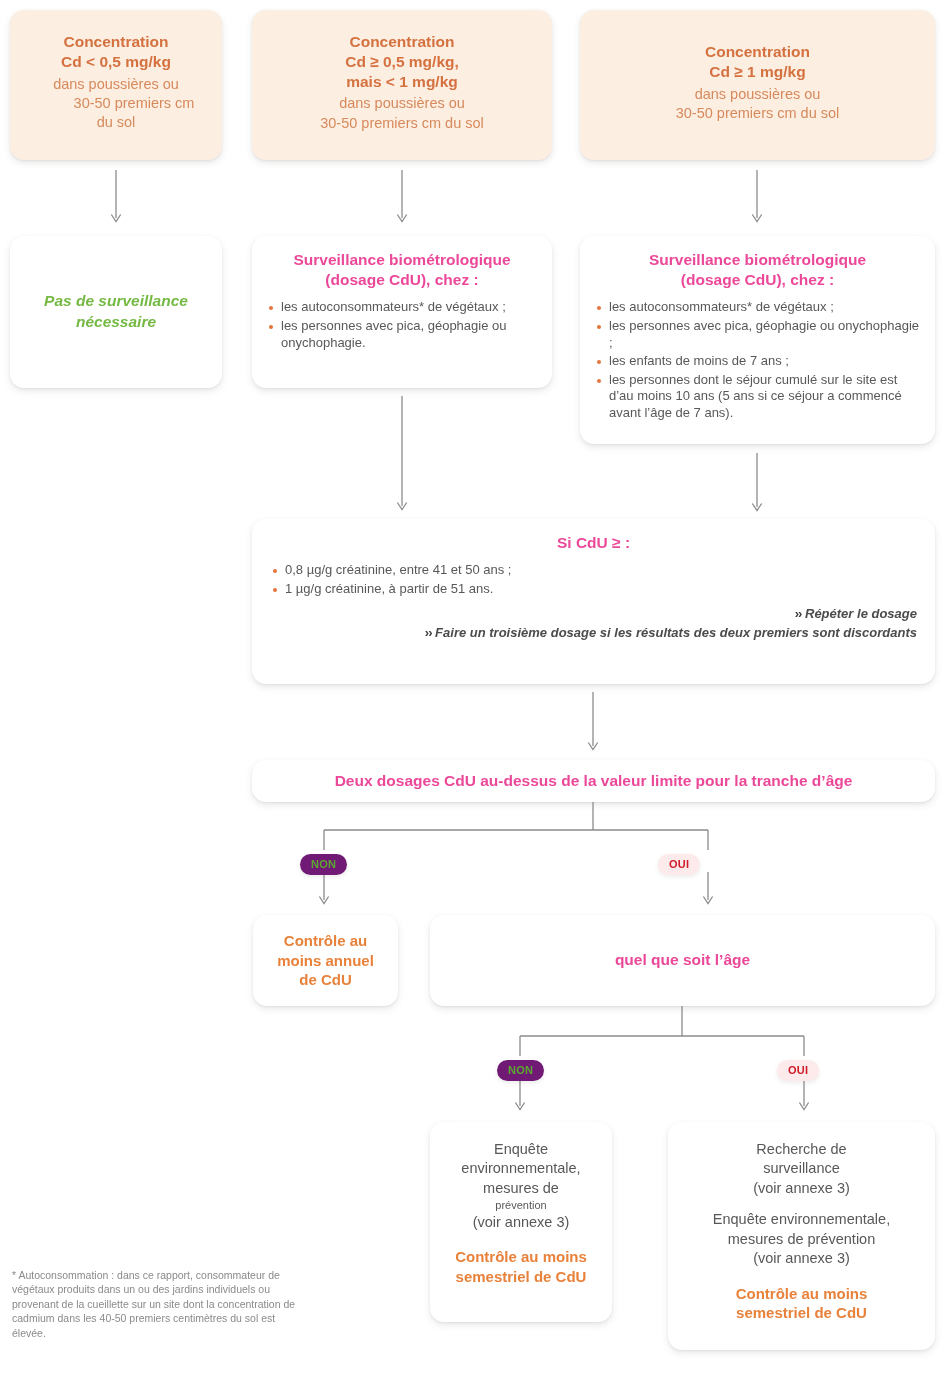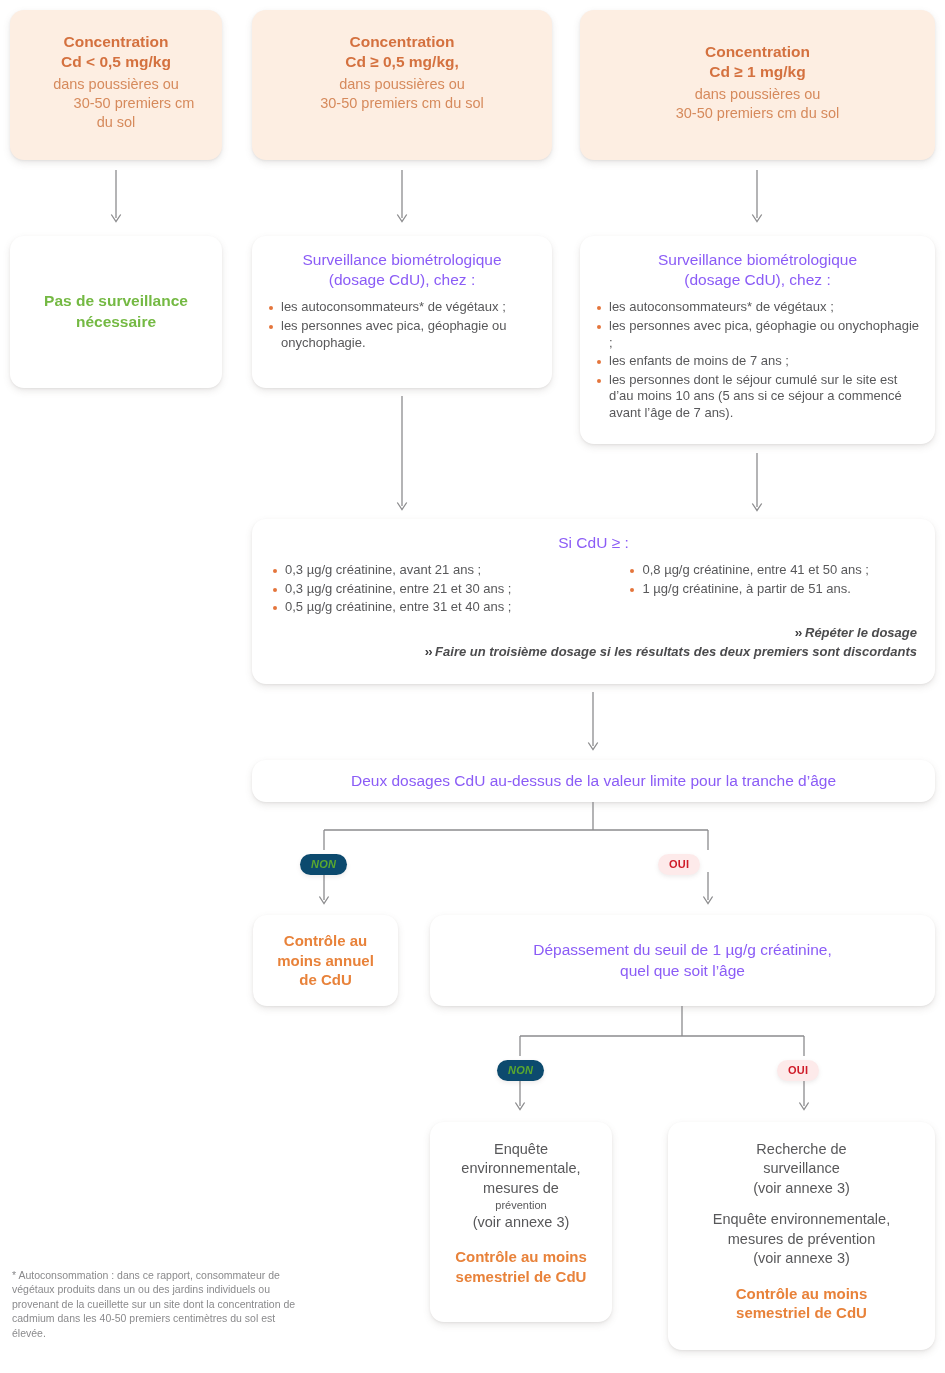--- a/index.html
+++ b/index.html
@@ -29,22 +29,22 @@
   .hdr {
     color: #d4713f;
     font-weight: bold;
     line-height: 1.28;
   }
   .sub {
     color: #d68a5c;
     line-height: 1.32;
   }
   .title-orange {
-    color: #8b5cf6;
-    font-weight: normal;
+    color: #ec4899;
+    font-weight: bold;
     line-height: 1.3;
   }
   .green-txt {
     color: #74b943;
     font-weight: bold;
     line-height: 1.33;
   }
   .grey-txt {
     color: #58585a;
     line-height: 1.34;
@@ -85,21 +85,21 @@
     position: absolute;
     box-sizing: border-box;
     border-radius: 11px;
     font-size: 11px;
     font-weight: bold;
     letter-spacing: 0.3px;
     text-align: center;
     padding: 4px 11px 5px 11px;
     box-shadow: 0 2px 4px rgba(120,110,105,0.13);
   }
-  .badge.non { background: #0c4a6e; color: #5aa82f; font-style: italic; }
+  .badge.non { background: #701a75; color: #5aa82f; }
   .badge.oui { background: #fdeaea; color: #cf1b28; }
 
   
   .footnote {
     position: absolute;
     color: #8a8a8c;
     font-size: 10.5px;
     line-height: 1.38;
   }
 
@@ -121,20 +121,21 @@
     <div class="hdr" style="font-size:15.5px;">Concentration</div>
     <div class="hdr" style="font-size:15.5px;">Cd &lt; 0,5 mg/kg</div>
     <div class="sub" style="font-size:14.5px; margin-top:3px;">dans poussières ou</div>
     <div class="sub" style="font-size:14.5px;padding-left:36px;">30-50 premiers cm</div>
     <div class="sub" style="font-size:14.5px;">du sol</div>
   </div>
 
   <div class="card peach tcenter" style="left:252px; top:10px; width:300px; height:150px; padding-top:22px;">
     <div class="hdr" style="font-size:15.5px;">Concentration</div>
     <div class="hdr" style="font-size:15.5px;">Cd ≥ 0,5 mg/kg,</div>
+    <div class="hdr" style="font-size:15.5px;">mais &lt; 1 mg/kg</div>
     <div class="sub" style="font-size:14.5px; margin-top:3px;">dans poussières ou</div>
     <div class="sub" style="font-size:14.5px;">30-50 premiers cm du sol</div>
   </div>
 
   <div class="card peach tcenter" style="left:580px; top:10px; width:355px; height:150px; padding-top:32px;">
     <div class="hdr" style="font-size:15.5px;">Concentration</div>
     <div class="hdr" style="font-size:15.5px;">Cd ≥ 1 mg/kg</div>
     <div class="sub" style="font-size:14.5px; margin-top:3px;">dans poussières ou</div>
     <div class="sub" style="font-size:14.5px;">30-50 premiers cm du sol</div>
   </div>
@@ -151,21 +152,21 @@
         <path d="M2.3 44.5 L7 51.5 L11.7 44.5" stroke="#8c8c8e" stroke-width="1.3" fill="none"></path>
       </svg>
   </div>
   <div class="arrow" style="left:750px; top:170px;">
     <svg width="14" height="55" viewBox="0 0 14 55">
         <path d="M7 0 L7 48" stroke="#8c8c8e" stroke-width="1.3" fill="none"></path>
         <path d="M2.3 44.5 L7 51.5 L11.7 44.5" stroke="#8c8c8e" stroke-width="1.3" fill="none"></path>
       </svg>
   </div>
 
-  <div class="card tcenter" style="left:10px; top:236px; width:212px; height:152px; display:flex; flex-direction:column; justify-content:center;">
+  <div class="card tcenter" style="left:10px; top:236px; width:212px; height:152px; display:flex; flex-direction:column; justify-content:center;font-style:italic;">
     <div class="green-txt" style="font-size:15.5px;">Pas de surveillance</div>
     <div class="green-txt" style="font-size:15.5px;">nécessaire</div>
   </div>
 
   <div class="card" style="left:252px; top:236px; width:300px; height:152px; padding:14px 14px 0 14px;">
     <div class="title-orange tcenter" style="font-size:15.5px;">Surveillance biométrologique</div>
     <div class="title-orange tcenter" style="font-size:15.5px;">(dosage CdU), chez :</div>
     <ul class="bul" style="font-size:13px; margin-top:9px;">
       <li>les autoconsommateurs* de végétaux ;</li>
       <li>les personnes avec pica, géophagie ou onychophagie.</li>
@@ -192,25 +193,20 @@
   <div class="arrow" style="left:750px; top:453px;">
     <svg width="14" height="62" viewBox="0 0 14 62">
         <path d="M7 0 L7 54" stroke="#8c8c8e" stroke-width="1.3" fill="none"></path>
         <path d="M2.3 50.5 L7 57.5 L11.7 50.5" stroke="#8c8c8e" stroke-width="1.3" fill="none"></path>
       </svg>
   </div>
 
   <div class="card" style="left:252px; top:519px; width:683px; height:165px; padding:14px 18px 0 18px;">
     <div class="title-orange tcenter" style="font-size:15.5px;">Si CdU ≥ :</div>
     <div style="display:flex; gap:18px; margin-top:9px;">
-      <ul class="bul" style="font-size:13px; width:340px;">
-        <li>0,3 µg/g créatinine, avant 21 ans ;</li>
-        <li>0,3 µg/g créatinine, entre 21 et 30 ans ;</li>
-        <li>0,5 µg/g créatinine, entre 31 et 40 ans ;</li>
-      </ul>
       <ul class="bul" style="font-size:13px; width:290px;">
         <li>0,8 µg/g créatinine, entre 41 et 50 ans ;</li>
         <li>1 µg/g créatinine, à partir de 51 ans.</li>
       </ul>
     </div>
     <div class="em-line" style="font-size:13px; margin-top:6px;">
       <span class="chev">››</span>
       <span>Répéter le dosage</span>
     </div>
     <div class="em-line" style="font-size:13px;">
@@ -242,21 +238,20 @@
   <div class="badge non" style="left:300px; top:854px;">NON</div>
   <div class="badge oui" style="left:658px; top:854px;">OUI</div>
 
   <div class="card tcenter" style="left:253px; top:915px; width:145px; height:91px; display:flex; flex-direction:column; justify-content:center;text-align:center;">
     <div class="orange-bold" style="font-size:15px;">Contrôle au</div>
     <div class="orange-bold" style="font-size:15px;">moins annuel</div>
     <div class="orange-bold" style="font-size:15px;">de CdU</div>
   </div>
 
   <div class="card tcenter" style="left:430px; top:915px; width:505px; height:91px; display:flex; flex-direction:column; justify-content:center;">
-    <div class="title-orange" style="font-size:15.5px;">Dépassement du seuil de 1 µg/g créatinine,</div>
     <div class="title-orange" style="font-size:15.5px;">quel que soit l’âge</div>
   </div>
 
   <div class="arrow" style="left:514px; top:1006px;">
     <svg width="300" height="112" viewBox="0 0 300 112">
       <path d="M168 0 L168 30 M6 30 L290 30 M6 30 L6 50 M290 30 L290 50" stroke="#8c8c8e" stroke-width="1.3" fill="none"></path>
       <path d="M6 72 L6 100" stroke="#8c8c8e" stroke-width="1.3" fill="none"></path>
       <path d="M1.4 96.5 L6 103.5 L10.6 96.5" stroke="#8c8c8e" stroke-width="1.3" fill="none"></path>
       <path d="M290 72 L290 100" stroke="#8c8c8e" stroke-width="1.3" fill="none"></path>
       <path d="M285.4 96.5 L290 103.5 L294.6 96.5" stroke="#8c8c8e" stroke-width="1.3" fill="none"></path>

